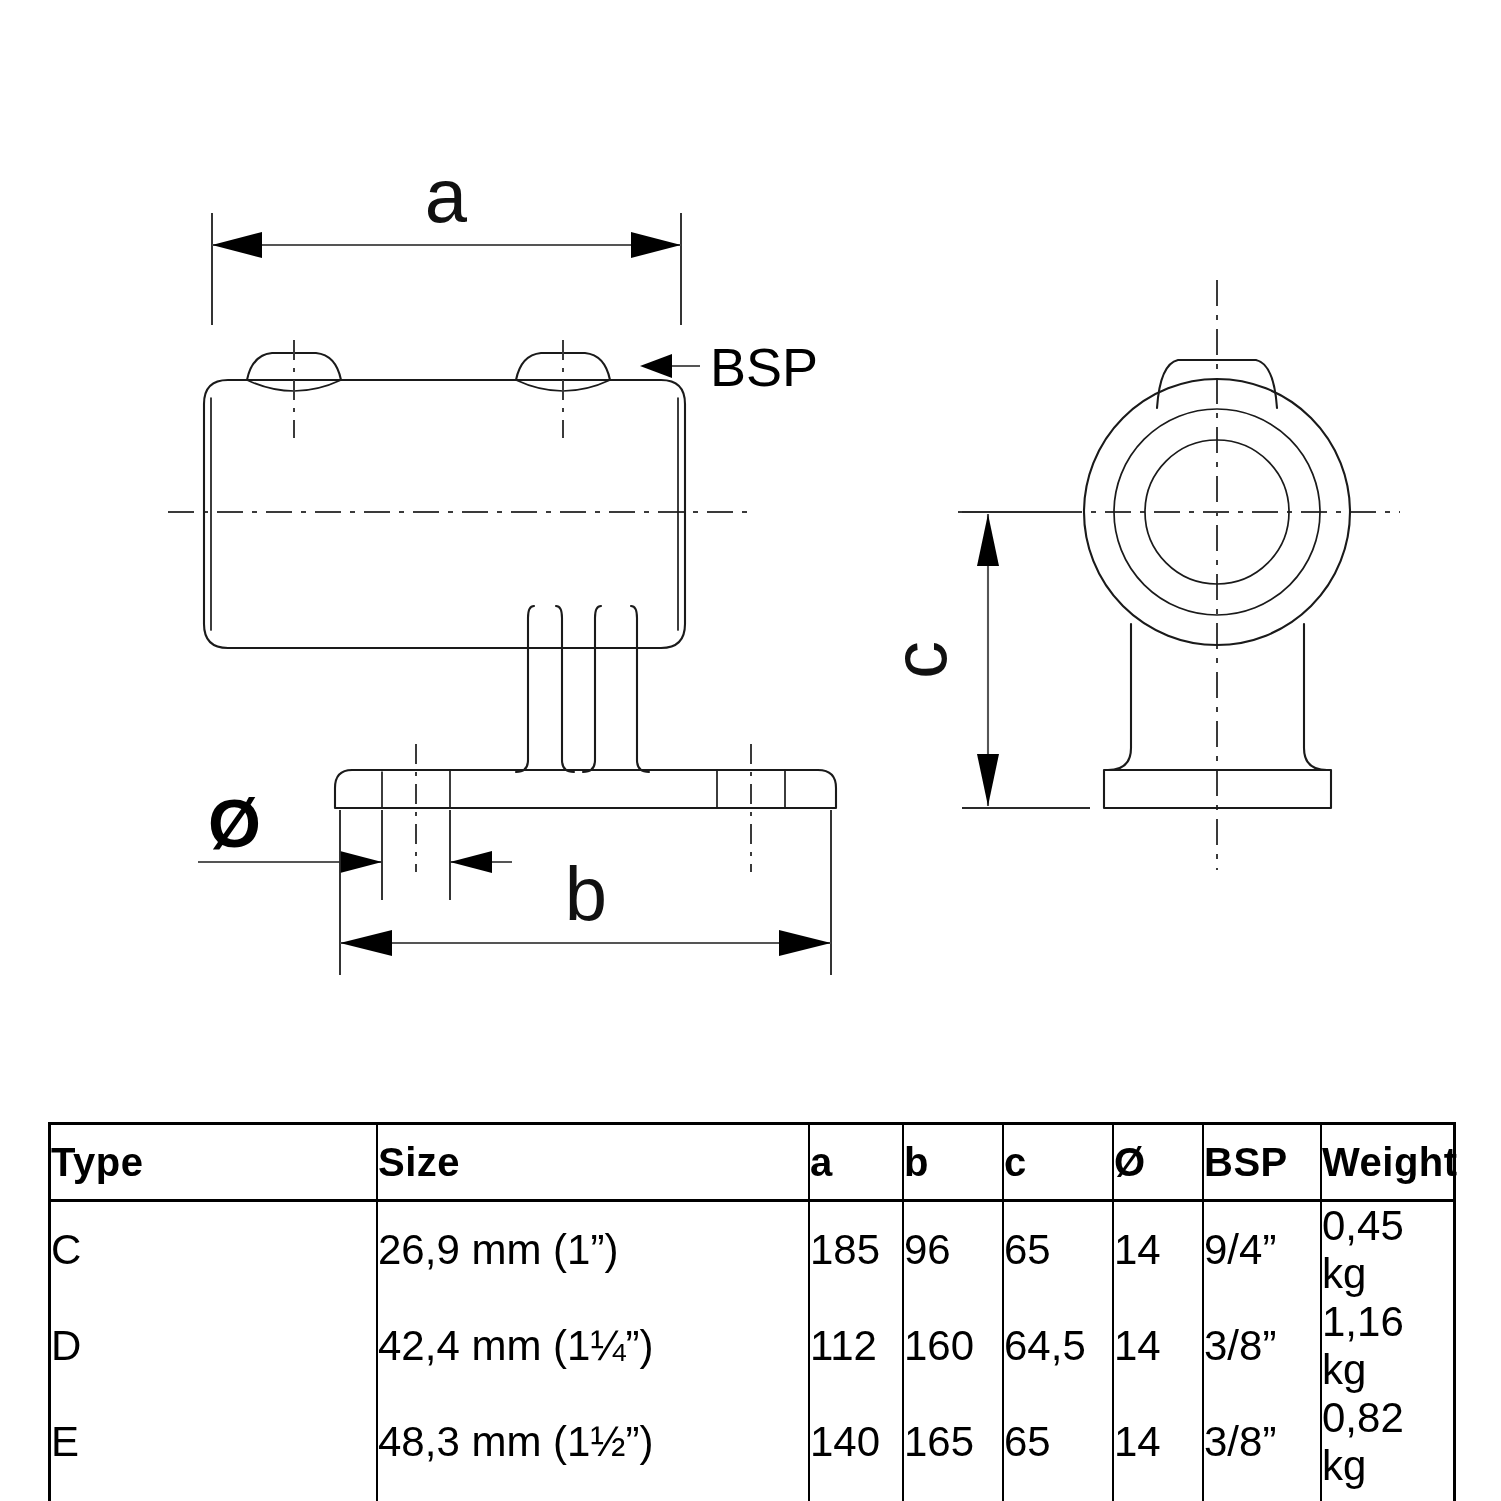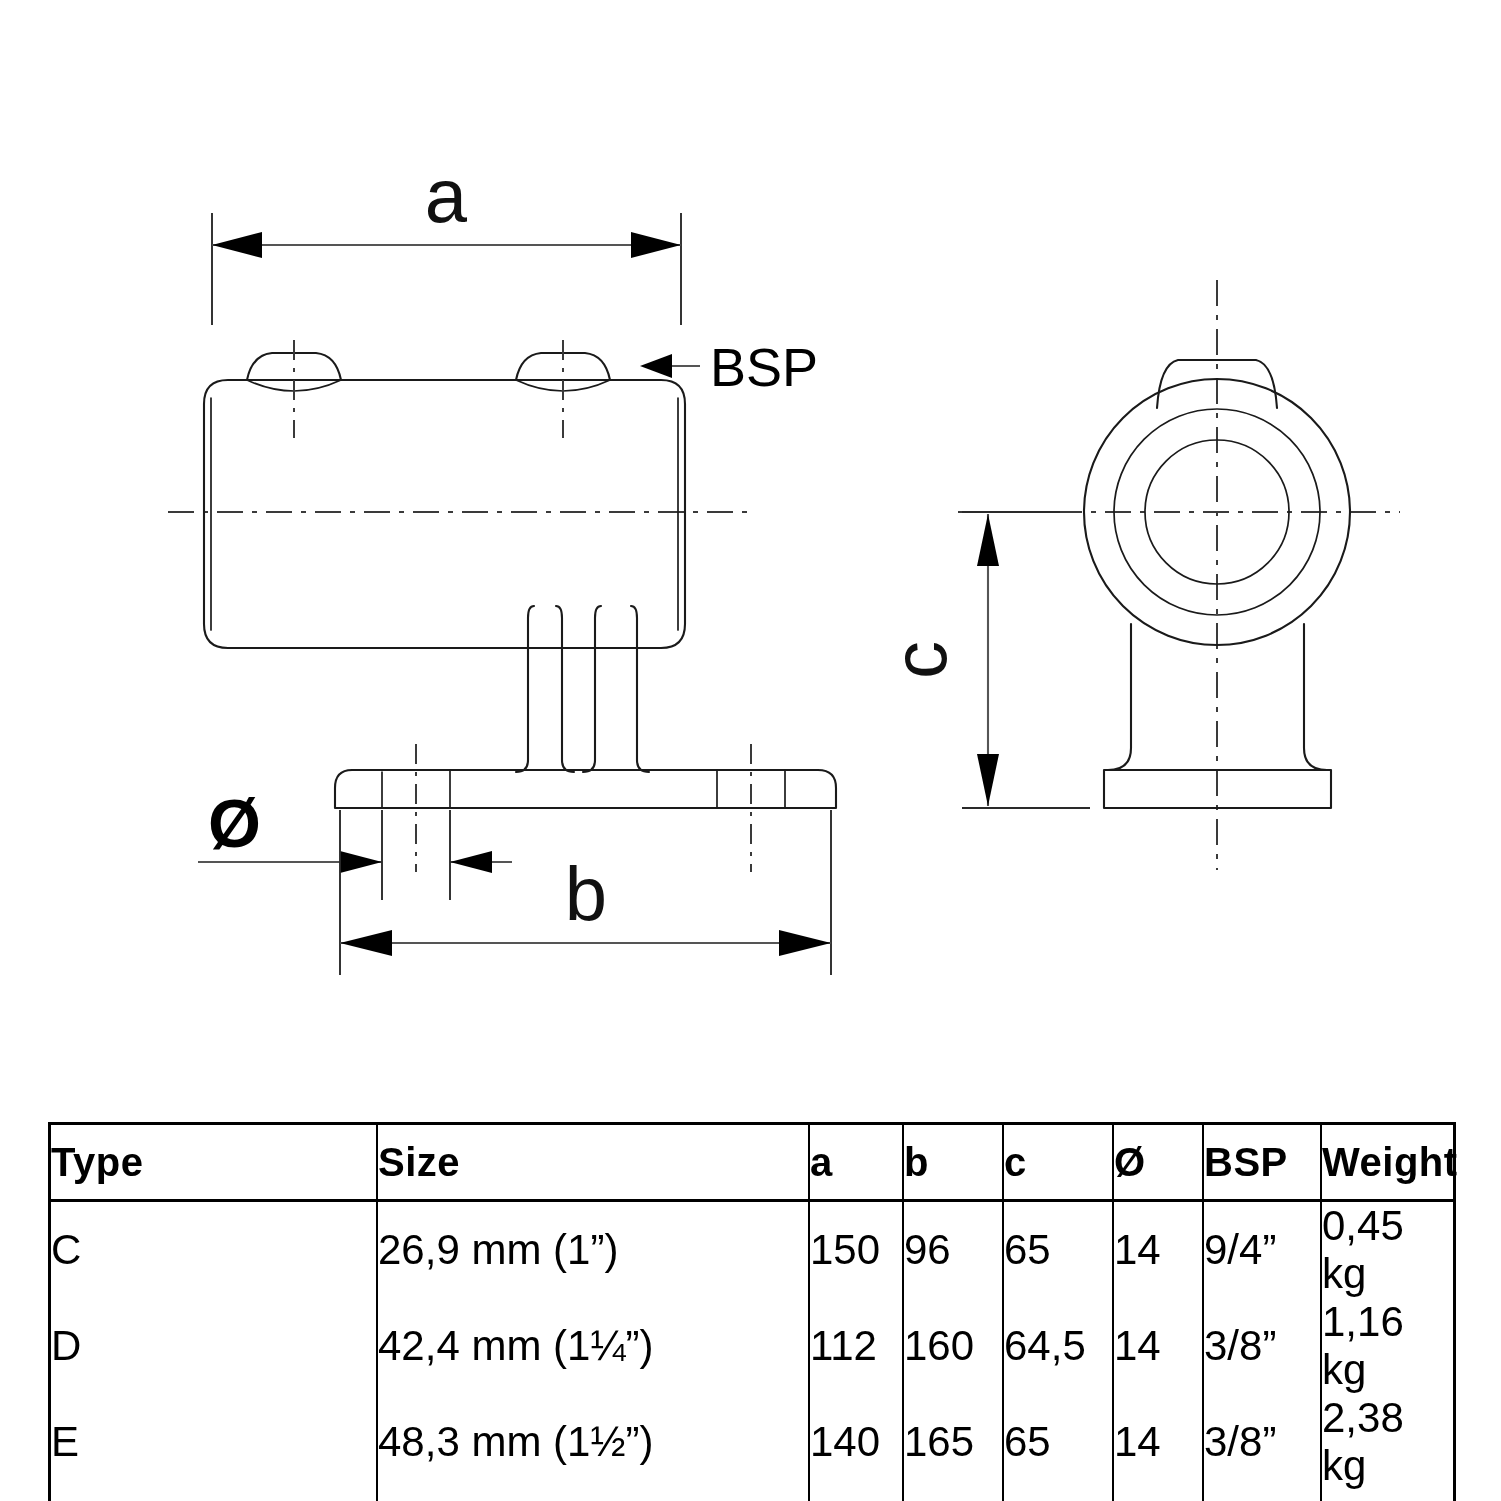--- a/index.html
+++ b/index.html
@@ -228,21 +228,21 @@
         <th class="col-c">c</th>
         <th class="col-d">Ø</th>
         <th class="col-bsp">BSP</th>
         <th class="col-w">Weight</th>
       </tr>
     </thead>
     <tbody>
       <tr>
         <td>C</td>
         <td>26,9 mm (1”)</td>
-        <td>150</td>
+        <td>185</td>
         <td>96</td>
         <td>65</td>
         <td>14</td>
         <td>9/4”</td>
         <td>0,45 kg</td>
       </tr>
       <tr>
         <td>D</td>
         <td>42,4 mm (1¼”)</td>
         <td>112</td>
@@ -253,21 +253,21 @@
         <td>1,16 kg</td>
       </tr>
       <tr>
         <td>E</td>
         <td>48,3 mm (1½”)</td>
         <td>140</td>
         <td>165</td>
         <td>65</td>
         <td>14</td>
         <td>3/8”</td>
-        <td>2,38 kg</td>
+        <td>0,82 kg</td>
       </tr>
       <tr class="filler">
         <td></td>
           <td></td>
         <td></td>
           <td></td>
         <td></td>
           <td></td>
         <td></td>
           <td></td>

